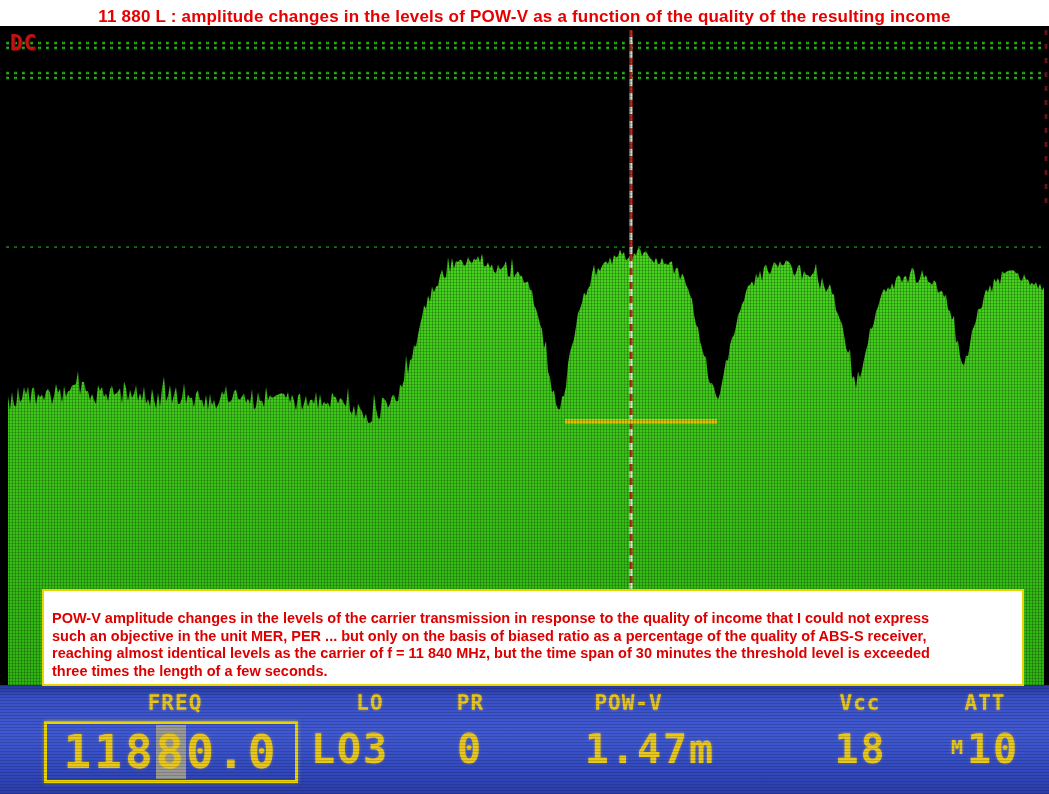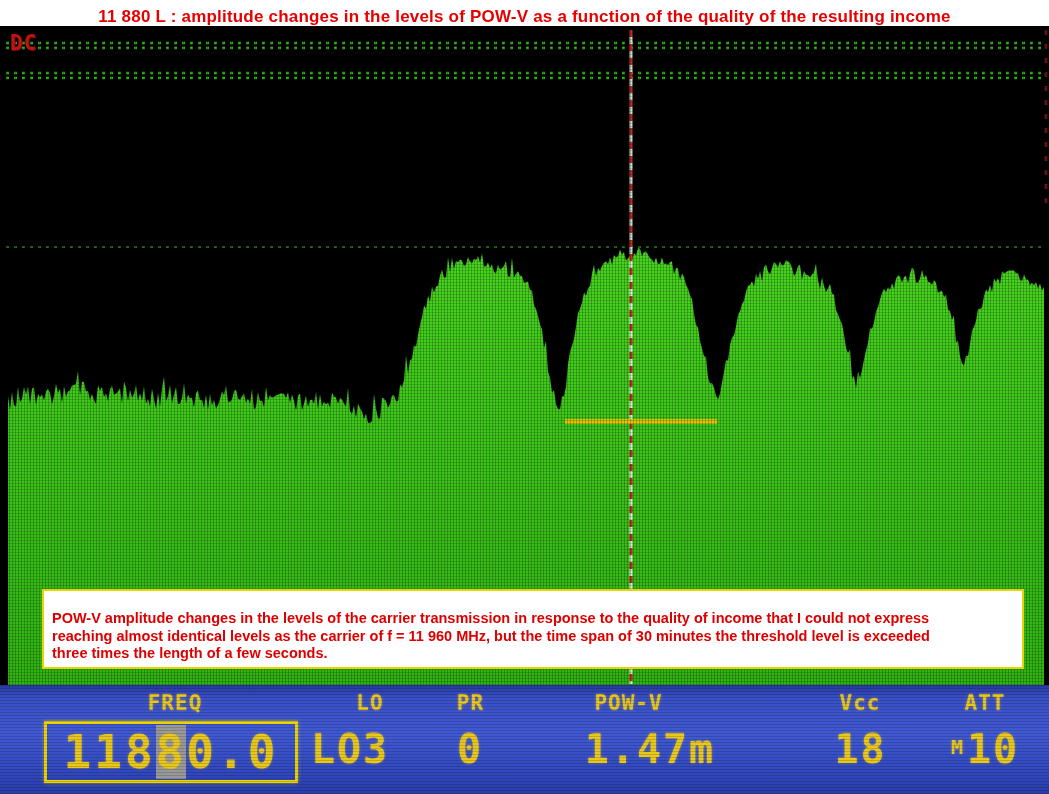--- a/index.html
+++ b/index.html
@@ -97,21 +97,22 @@
       <line id="mk-white" x1="631" x2="631" y1="30" y2="684" stroke-width="3" stroke-dasharray="7 7" stroke="#e7efe2" stroke-dashoffset="7" opacity="0.92"></line>
       <rect id="th-rect" x="565" y="419" width="152" height="5" fill="#e0c400"></rect>
     </svg>
     <div class="tex-v"></div>
     <div class="tex-h"></div>
     <div class="dc">DC</div>
   </div>
 
   <div class="annotation">
     <div class="ann-line">POW-V amplitude changes in the levels of the carrier transmission in response to the quality of income that I could not express</div>
-    <div class="ann-line">reaching almost identical levels as the carrier of  f = 11 960 MHz, but the time span of 30 minutes the threshold level is exceeded</div>
+    <div class="ann-line">such an objective in the unit MER, PER ... but only on the basis of biased ratio as a percentage of the quality of ABS-S receiver,</div>
+    <div class="ann-line">reaching almost identical levels as the carrier of  f = 11 840 MHz, but the time span of 30 minutes the threshold level is exceeded</div>
     <div class="ann-line">three times the length of a few seconds.</div>
   </div>
 
   <div class="status-bar">
     <span class="sb-label l-freq">FREQ</span>
     <span class="sb-label l-lo">LO</span>
     <span class="sb-label l-pr">PR</span>
     <span class="sb-label l-powv">POW-V</span>
     <span class="sb-label l-vcc">Vcc</span>
     <span class="sb-label l-att">ATT</span>

